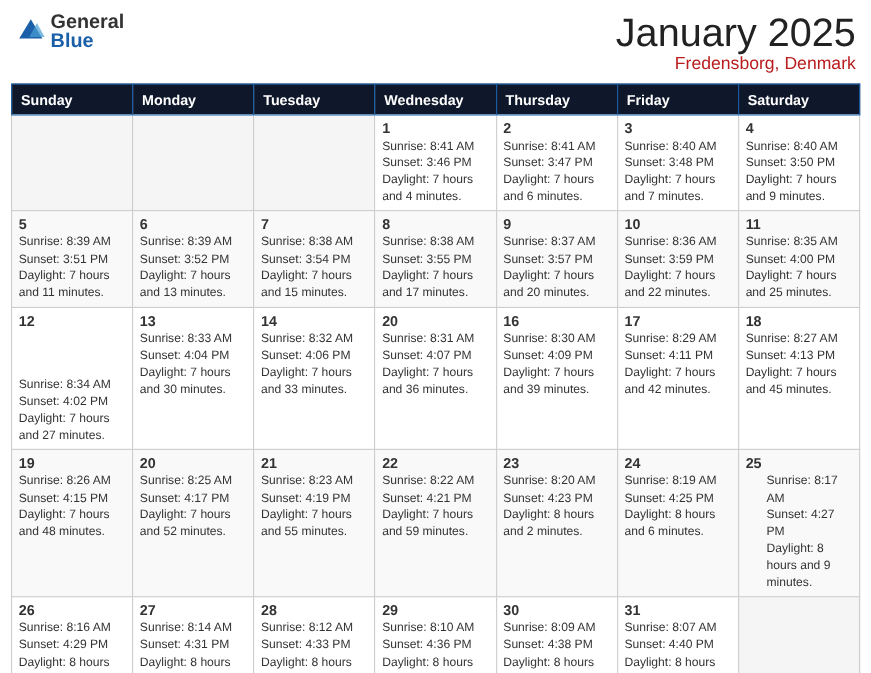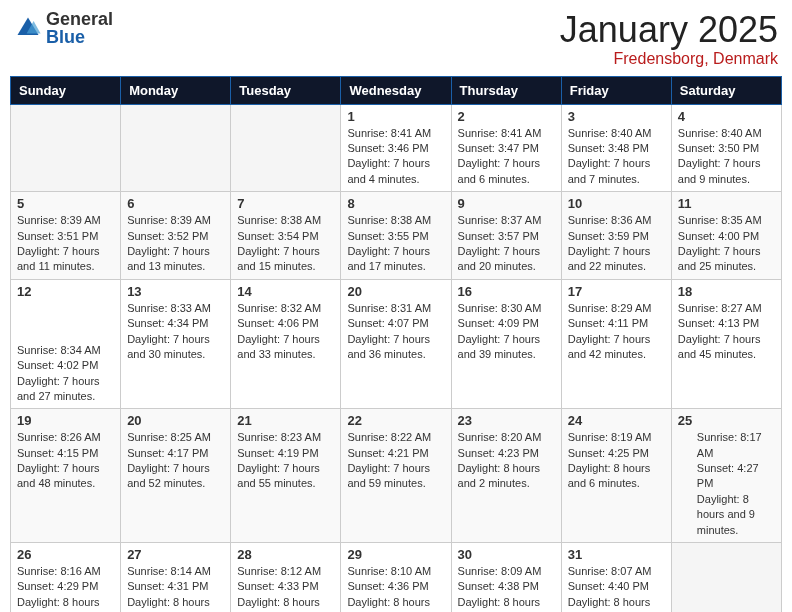--- a/index.html
+++ b/index.html
@@ -205,21 +205,21 @@
       <tr>
         <td>
           <span class="day-number">12</span>
           <div class="day-info" style="white-space: pre-line; margin-top: 44px;">Sunrise: 8:34 AM
 Sunset: 4:02 PM
 Daylight: 7 hours and 27 minutes.</div>
         </td>
         <td>
           <span class="day-number">13</span>
           <div class="day-info" style="white-space: pre-line;">Sunrise: 8:33 AM
-Sunset: 4:34 PM
+Sunset: 4:04 PM
 Daylight: 7 hours and 30 minutes.</div>
         </td>
         <td>
           <span class="day-number">14</span>
           <div class="day-info" style="white-space: pre-line;">Sunrise: 8:32 AM
 Sunset: 4:06 PM
 Daylight: 7 hours and 33 minutes.</div>
         </td>
         <td>
           <span class="day-number">20</span>

